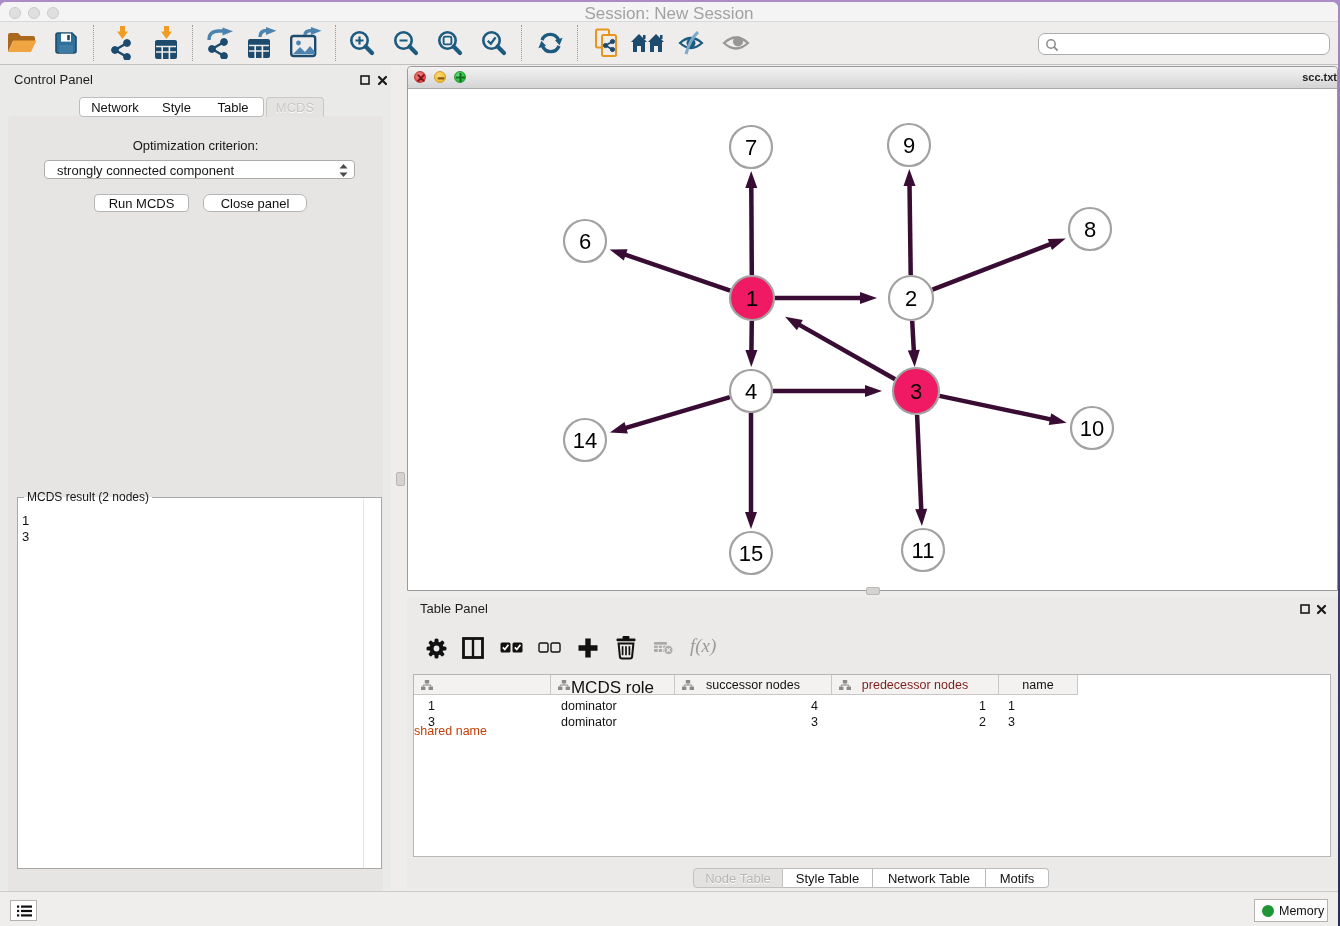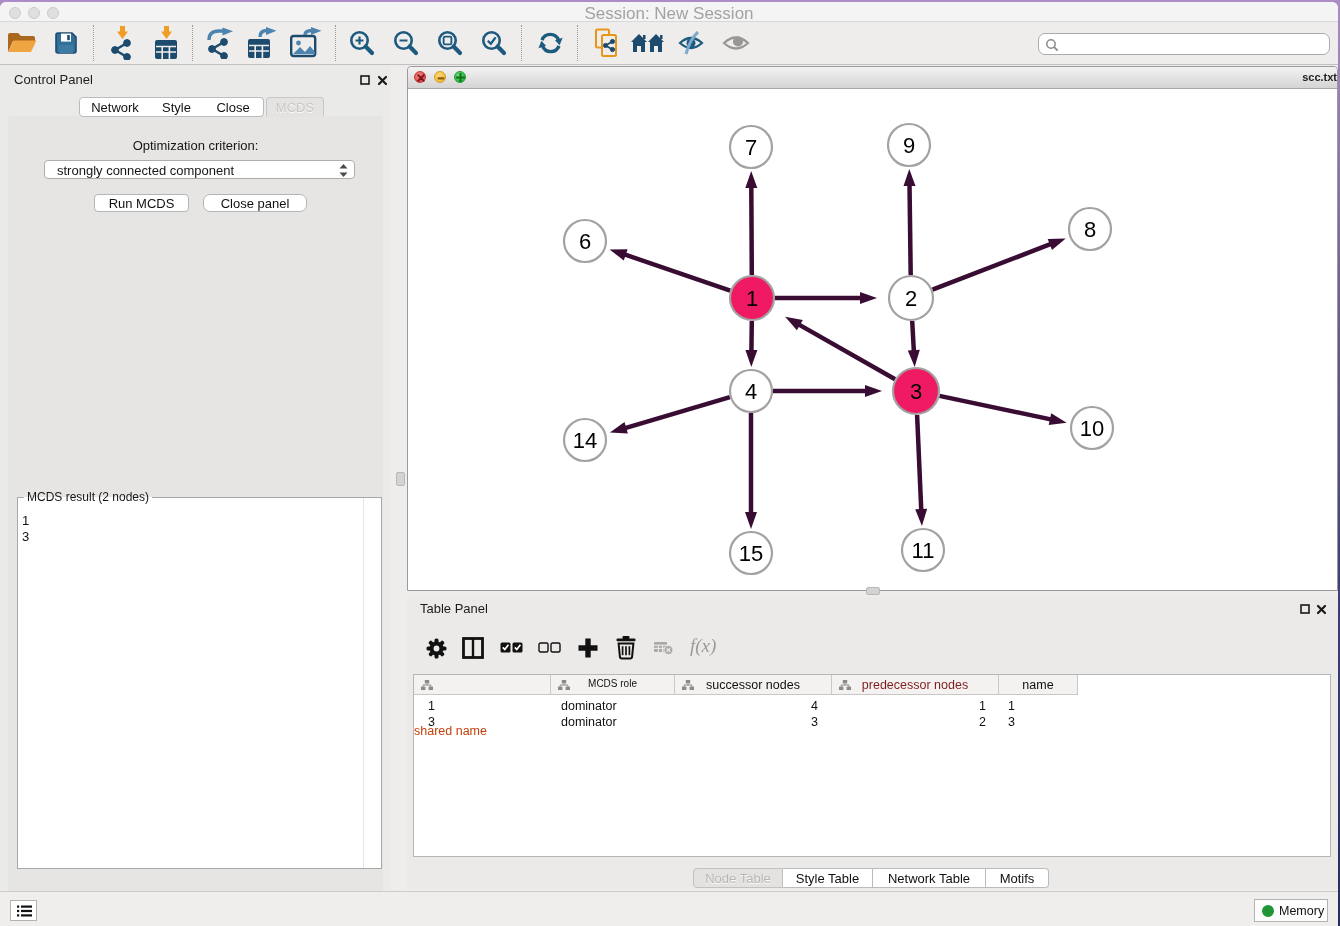--- a/index.html
+++ b/index.html
@@ -212,21 +212,21 @@
     <div class="abs ptitle" style="left:14px;top:7px;">Control Panel</div>
     <svg class="abs" style="left:360px;top:10px;" width="10" height="10" viewBox="0 0 10 10">
       <rect x="1" y="1" width="8" height="8" fill="none" stroke="#1a1a1a" stroke-width="1.6"></rect>
     </svg>
     <svg class="abs" style="left:377px;top:10px;" width="11" height="11" viewBox="0 0 11 11">
       <path d="M2,2 L9,9 M9,2 L2,9" stroke="#1a1a1a" stroke-width="2.2" stroke-linecap="round"></path>
     </svg>
     <div id="cpinner"></div>
     <div class="tab" style="left:79px;top:32px;width:72px;border-radius:4px 0 0 4px;">Network</div>
     <div class="tab" style="left:150px;top:32px;width:54px;border-left:none;">Style</div>
-    <div class="tab" style="left:203px;top:32px;width:61px;border-left:none;border-radius:0 4px 4px 0;">Close</div>
+    <div class="tab" style="left:203px;top:32px;width:61px;border-left:none;border-radius:0 4px 4px 0;">Table</div>
     <div class="tab" style="left:266px;top:32px;width:58px;background:#e4e3e2;border-color:#c9c8c7;border-bottom-color:#e4e3e2;color:#c8c7c6;text-shadow:0 1px 0 #fafafa;border-radius:4px 4px 0 0;">MCDS</div>
     <div class="abs" style="left:44px;top:95px;width:311px;height:19px;background:#fff;border:1px solid #aeadac;border-radius:4px;box-sizing:border-box;">
       <div class="abs" style="left:12px;top:2px;font-size:13px;color:#161616;">strongly connected component</div>
       <svg class="abs" style="right:6px;top:3px;" width="9" height="13" viewBox="0 0 9 13">
         <polygon points="4.5,0 8.5,4.5 0.5,4.5" fill="#4a4a4a"></polygon>
         <polygon points="4.5,13 8.5,8.5 0.5,8.5" fill="#4a4a4a"></polygon>
       </svg>
     </div>
     <div class="abs" style="left:0;top:73px;width:391px;text-align:center;font-size:13px;color:#161616;">Optimization criterion:</div>
     <div class="macbtn" style="left:94px;top:129px;width:95px;height:18px;line-height:17px;">Run MCDS</div>
@@ -401,21 +401,21 @@
           <svg style="position:absolute;left:7px;top:5px;" width="12" height="11" viewBox="0 0 12 11">
 <g fill="#8b8a89">
               <rect x="3.8" y="0" width="4.4" height="3.4"></rect>
               <rect x="0" y="6.6" width="4.4" height="3.4"></rect>
               <rect x="7.6" y="6.6" width="4.4" height="3.4"></rect>
             </g>
 <g stroke="#8b8a89" stroke-width="1">
               <path d="M6,3.4 V5 M2.2,6.6 V5 H9.8 V6.6" fill="none"></path>
             </g>
 </svg>
-          <div style="position:absolute;left:0;top:3px;width:100%;text-align:center;font-size:10px;color:#111;">MCDS role</div>
+          <div style="position:absolute;left:0;top:3px;width:100%;text-align:center;font-size:17px;color:#111;">MCDS role</div>
         </div>
       <div style="position:absolute;left:261px;top:0;width:157px;height:20px;box-sizing:border-box;background:#f3f2f1;border-right:1px solid #c9c8c7;border-bottom:1px solid #c9c8c7;">
           <svg style="position:absolute;left:7px;top:5px;" width="12" height="11" viewBox="0 0 12 11">
 <g fill="#8b8a89">
               <rect x="3.8" y="0" width="4.4" height="3.4"></rect>
               <rect x="0" y="6.6" width="4.4" height="3.4"></rect>
               <rect x="7.6" y="6.6" width="4.4" height="3.4"></rect>
             </g>
 <g stroke="#8b8a89" stroke-width="1">
               <path d="M6,3.4 V5 M2.2,6.6 V5 H9.8 V6.6" fill="none"></path>

